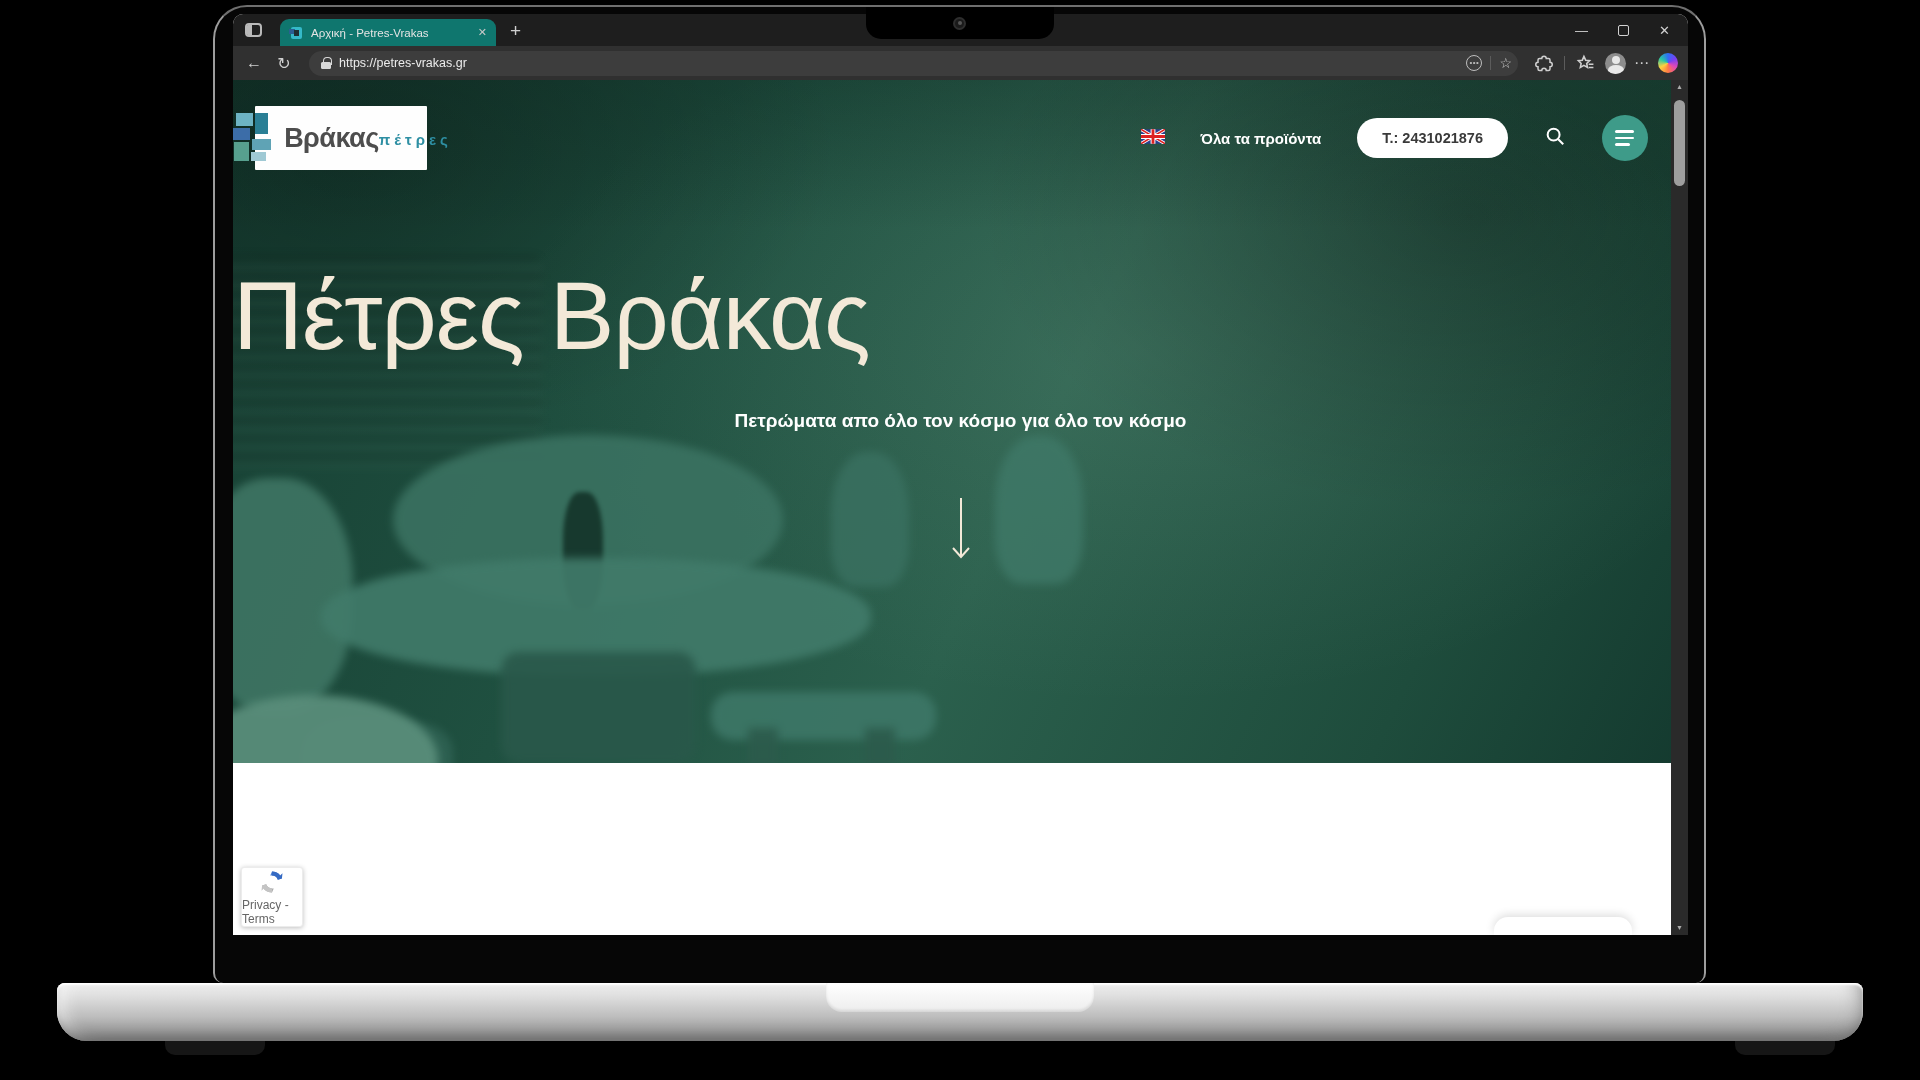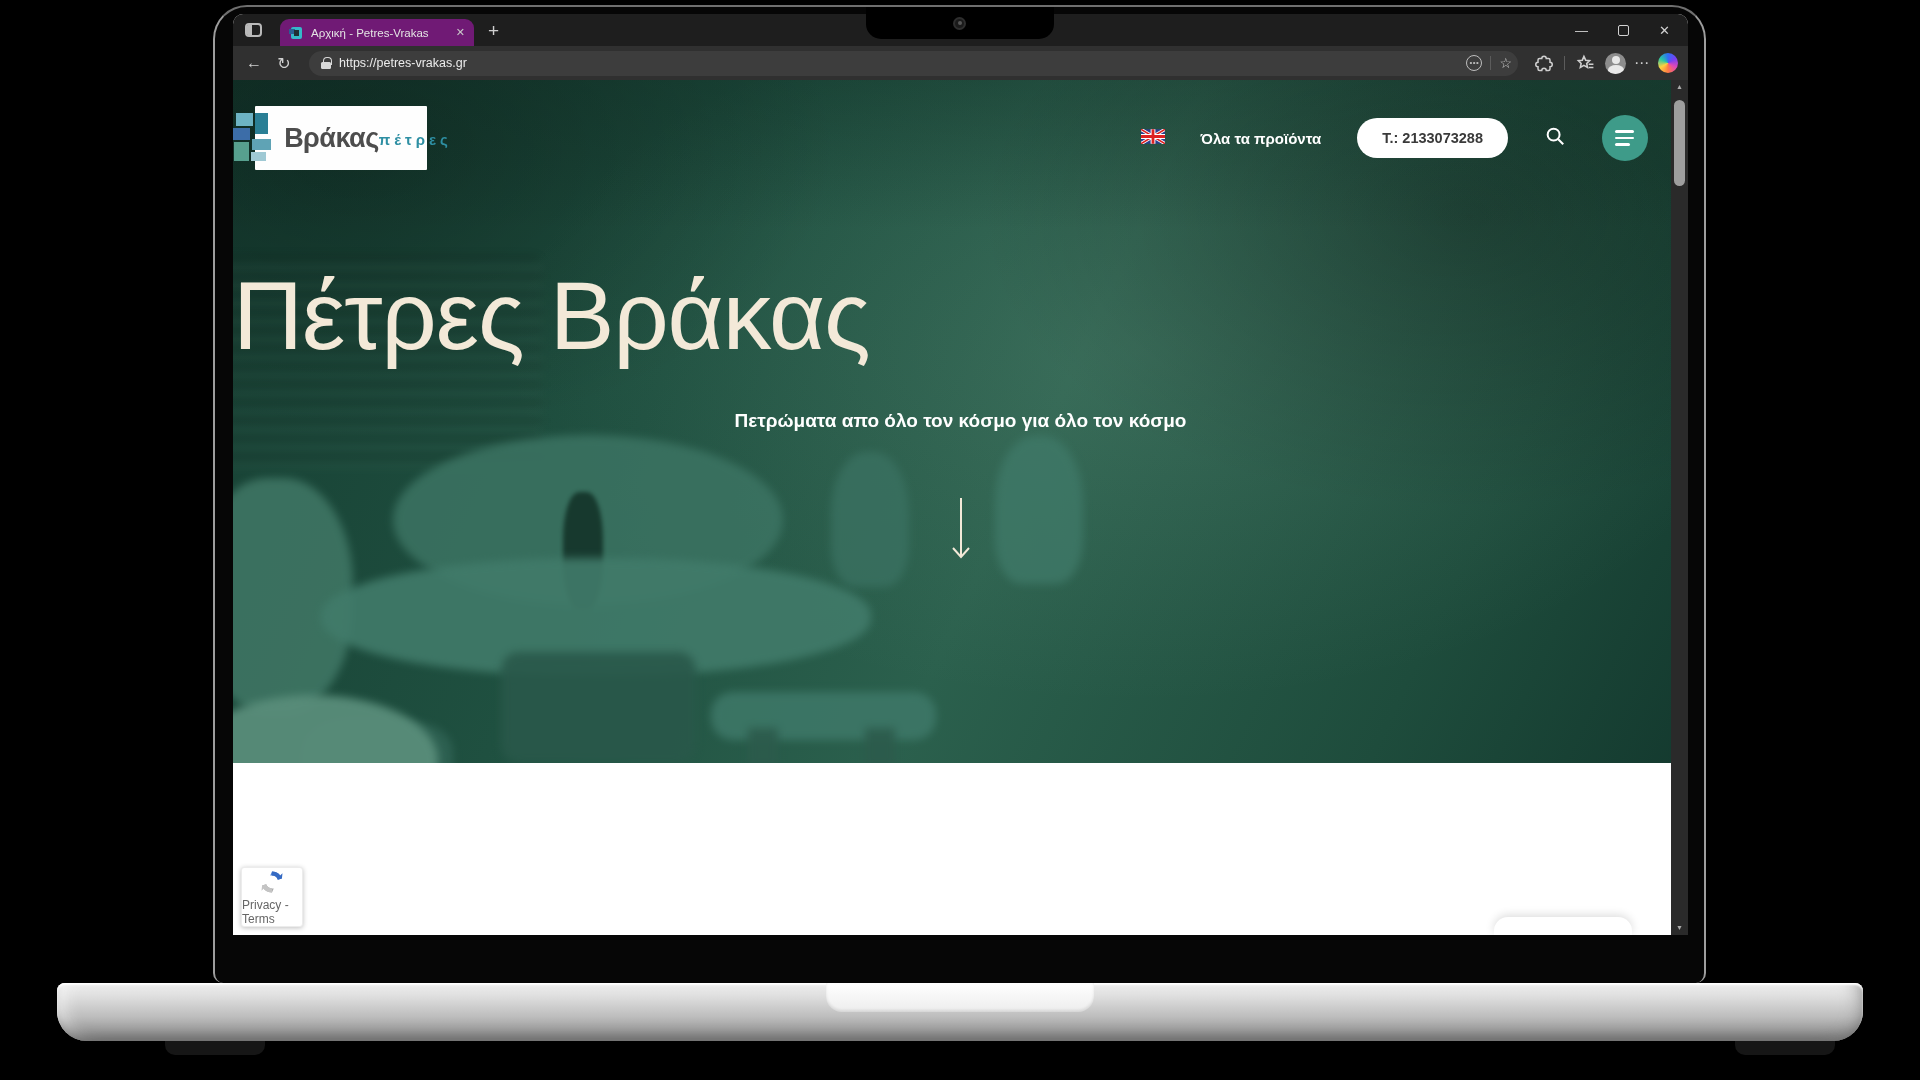--- a/index.html
+++ b/index.html
@@ -26,21 +26,21 @@
             box-shadow:inset 0 -2px 3px rgba(0,0,0,0.10); }
   .foot { position:absolute; top:1040px; width:100px; height:15px; background:#161616; border-radius:0 0 10px 10px; }
   .foot.left { left:165px; } .foot.right { left:1735px; }
 
   
   .browser { position:absolute; left:18px; top:7px; width:1455px; height:921px;
              border-radius:10px 10px 0 0; overflow:hidden; display:flex; flex-direction:column; background:#fff; }
   .tabstrip { height:32px; background:#1e1e1e; display:flex; align-items:flex-end; padding-left:8px; flex:none; }
   .tab-actions { width:17px; height:14px; border:2px solid #b9b9b9; border-radius:4px; margin:0 4px 9px 4px; position:relative; }
   .tab-actions::before { content:""; position:absolute; left:0; top:0; bottom:0; width:5px; background:#b9b9b9; border-radius:1px 0 0 1px; }
-  .tab { margin-left:14px; width:194px; height:27px; background:#701a75; border-radius:9px 9px 0 0;
+  .tab { margin-left:14px; width:216px; height:27px; background:#0f766e; border-radius:9px 9px 0 0;
          display:flex; align-items:center; gap:8px; padding:0 9px; color:#e4e4e4; font-size:11.5px; }
   .favicon { width:14px; height:14px; position:relative; flex:none; }
   .favicon .f1 { position:absolute; left:2px; top:1px; width:11px; height:12px; background:#35b9c9; border-radius:2px; }
   .favicon .f2 { position:absolute; left:0; top:3px; width:6px; height:5px; background:#2a5f93; }
   .favicon .f3 { position:absolute; left:5px; top:4px; width:5px; height:6px; background:#1f2f33; }
   .tab-title { flex:1; white-space:nowrap; overflow:hidden; }
   .tab-close { color:#c9c9c9; font-size:11px; cursor:pointer; }
   .new-tab { color:#cfcfcf; font-size:19px; margin:0 0 4px 14px; font-weight:400; }
   .win-controls { margin-left:auto; align-self:center; display:flex; align-items:center; gap:30px; padding-right:18px; color:#d2d2d2; }
   .win-min { font-size:13px; } .win-close { font-size:13px; }
@@ -237,21 +237,21 @@
               <span>
                 <svg width="24" height="15" viewBox="0 0 60 36">
                   <rect width="60" height="36" fill="#2b3f8f"></rect>
                   <path d="M0,0 L60,36 M60,0 L0,36" stroke="#fff" stroke-width="8"></path>
                   <path d="M0,0 L60,36 M60,0 L0,36" stroke="#d22" stroke-width="4"></path>
                   <path d="M30,0 V36 M0,18 H60" stroke="#fff" stroke-width="12"></path>
                   <path d="M30,0 V36 M0,18 H60" stroke="#d22" stroke-width="7"></path>
                 </svg>
               </span>
               <a class="products-link">Όλα τα προϊόντα</a>
-              <a class="phone-pill">Τ.: 2133073288</a>
+              <a class="phone-pill">Τ.: 2431021876</a>
               <span>
                 <svg width="22" height="22" viewBox="0 0 24 24" fill="none" stroke="#fff" stroke-width="2.2">
                   <circle cx="10.5" cy="10.5" r="6.5"></circle>
                     <line x1="15.5" y1="15.5" x2="21" y2="21"></line>
                 </svg>
               </span>
               <span class="burger">
                 <span class="l1"></span>
                   <span class="l2"></span>
                   <span class="l3"></span>

